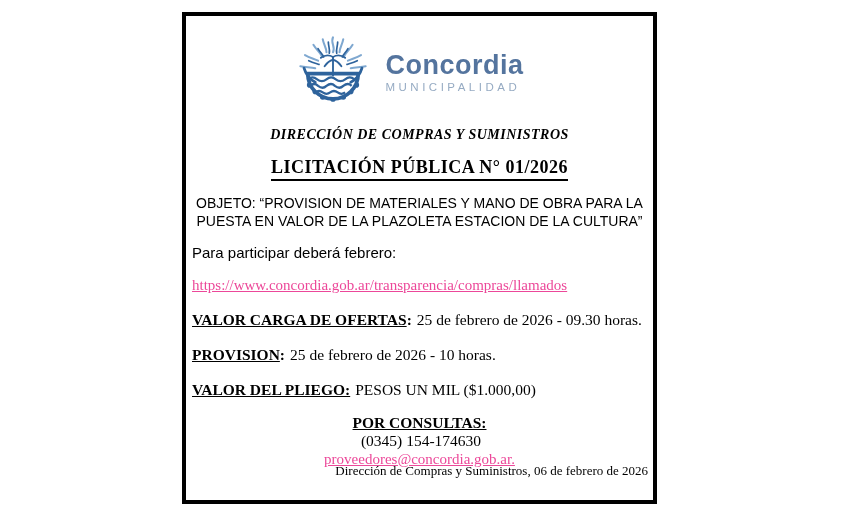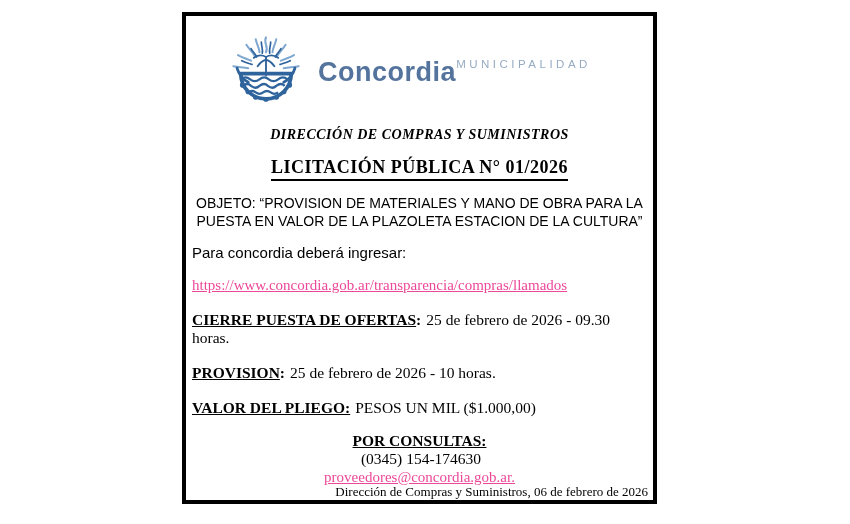--- a/index.html
+++ b/index.html
@@ -18,21 +18,21 @@
   
   .logo-row {
     margin-top: 16px;
     display: flex;
     justify-content: center;
     align-items: center;
     gap: 10px;
     position: relative;
     left: -12px;
   }
-  .logo-text { display: flex; }
+  .logo-text { display: flex; flex-direction: column; }
   .logo-name {
     font-family: "Liberation Sans", sans-serif;
     font-size: 27px;
     font-weight: 600;
     color: #54749e;
     letter-spacing: 0.5px;
     line-height: 30px;
   }
   .logo-sub {
     font-family: "Liberation Sans", sans-serif;
@@ -91,21 +91,21 @@
   .item-value { margin-left: 5px; }
 
   .contact-block { margin-top: 15px; font-size: 15.5px; line-height: 17px; text-align: center; }
   .contact-label { font-weight: bold; text-decoration: underline; font-size: 15.5px; }
   .phone-line { padding-left: 3px; margin-top: 1px; font-size: 15.5px; }
   .email-line { margin-top: 1px; }
 
   .footer-sign {
     position: absolute;
     right: 5px;
-    bottom: 0;
+    bottom: 21px;
     font-size: 13px;
   }
 </style>
 </head>
 <body>
 
 <div class="doc-frame">
 
   <div class="logo-row">
     <span>
@@ -170,28 +170,28 @@
   </div>
 
   <div class="dept-heading">DIRECCIÓN DE COMPRAS Y SUMINISTROS</div>
 
   <div class="tender-title-wrap">
     <span class="tender-title">LICITACIÓN PÚBLICA N° 01/2026</span>
   </div>
 
   <div class="objeto">OBJETO: “PROVISION DE MATERIALES Y MANO DE OBRA PARA LA PUESTA EN VALOR DE LA PLAZOLETA ESTACION DE LA CULTURA”</div>
 
-  <div class="intro">Para concordia deberá ingresar:</div>
+  <div class="intro">Para participar deberá febrero:</div>
 
   <div class="portal-link-wrap">
     <a class="doc-link">https://www.concordia.gob.ar/transparencia/compras/llamados</a>
   </div>
 
   <div class="item-row">
-    <span class="item-label">CIERRE PUESTA DE OFERTAS</span><span class="item-colon">:</span><span class="item-value">25 de febrero de 2026 - 09.30 horas.</span>
+    <span class="item-label">VALOR CARGA DE OFERTAS</span><span class="item-colon">:</span><span class="item-value">25 de febrero de 2026 - 09.30 horas.</span>
   </div>
 
   <div class="item-row">
     <span class="item-label">PROVISION</span><span class="item-colon">:</span><span class="item-value">25 de febrero de 2026 - 10 horas.</span>
   </div>
 
   <div class="item-row">
     <span class="item-label">VALOR DEL PLIEGO:</span><span class="item-value">PESOS UN MIL ($1.000,00)</span>
   </div>
 

